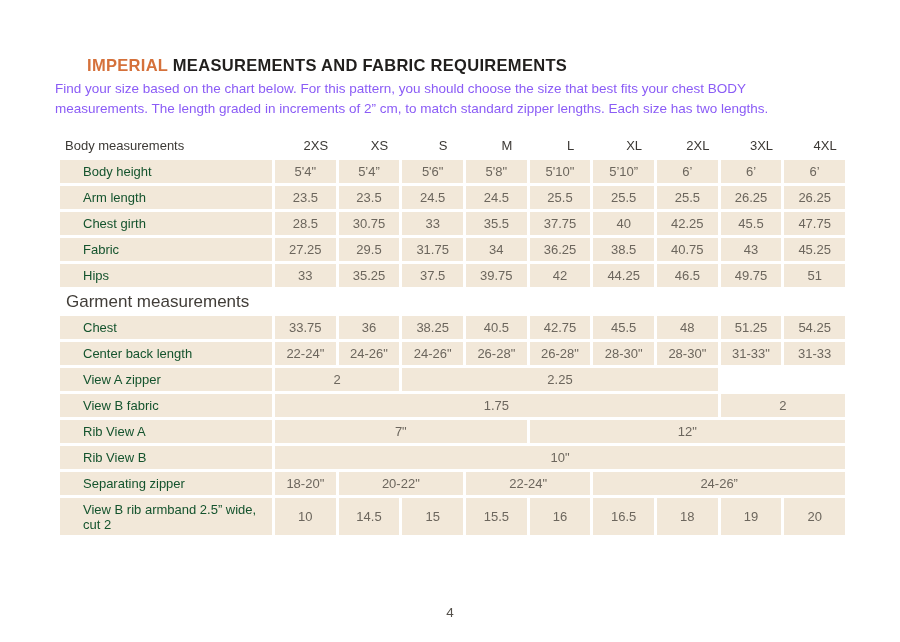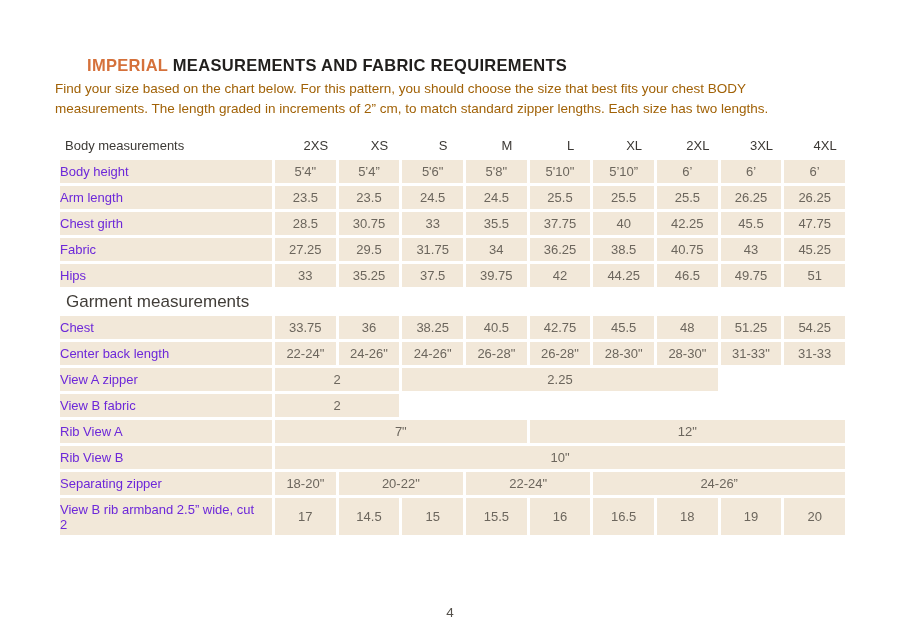--- a/index.html
+++ b/index.html
@@ -10,39 +10,39 @@
   }
   .title {
     position:absolute; left:55px; top:56px;
     font-size:16.5px; font-weight:bold; letter-spacing:.3px; color:#211f1d;
     white-space:nowrap;
     margin-left:32px;
   }
   .title .accent { color:#d5713b; }
   .intro {
     position:absolute; left:55px; top:79px;
-    font-size:13.5px; line-height:20px; color:#a16207;
+    font-size:13.5px; line-height:20px; color:#8b5cf6;
     white-space:nowrap;
   }
   .size-table { position:absolute; left:60px; top:135px; width:785px; }
   .trow {
     display:grid;
     grid-template-columns:212px repeat(9, 1fr);
     column-gap:3px;
     margin-bottom:3px;
   }
   .trow.head { margin-bottom:5px;gap:24px; }
   .cell {
     background:#f2e8d9; height:23px;
     display:flex; align-items:center; justify-content:center;
     font-size:13px; color:#6c665d;
   }
   .cell.label {
-    justify-content:flex-start; padding-left:0;
-    color:#6d28d9; line-height:15px;
+    justify-content:flex-start; padding-left:23px;
+    color:#14532d; line-height:15px;
   }
   .head .cell { background:#ffffff; color:#3b3834; height:20px; }
   .head .cell.label { padding-left:5px; color:#3c3935; }
   .section-row {
     height:23px; margin-bottom:3px;
     display:flex; align-items:center;
     padding-left:6px; font-size:17px; color:#413d38;
     background:#ffffff;
   }
   .tall .cell { height:37px; }
@@ -165,41 +165,42 @@
       <div class="cell">31-33"</div>
       <div class="cell">31-33</div>
     </div>
     <div class="trow">
       <div class="cell label">View A zipper</div>
       <div class="cell span-2">2</div>
       <div class="cell span-5">2.25</div>
     </div>
     <div class="trow">
       <div class="cell label">View B fabric</div>
+      <div class="cell span-7">1.75</div>
       <div class="cell span-2">2</div>
     </div>
     <div class="trow">
       <div class="cell label">Rib View A</div>
       <div class="cell span-4">7"</div>
       <div class="cell span-5">12"</div>
     </div>
     <div class="trow">
       <div class="cell label">Rib View B</div>
       <div class="cell span-9">10"</div>
     </div>
     <div class="trow">
       <div class="cell label">Separating zipper</div>
       <div class="cell">18-20"</div>
       <div class="cell span-2">20-22"</div>
       <div class="cell span-2">22-24"</div>
       <div class="cell span-4">24-26”</div>
     </div>
     <div class="trow tall">
       <div class="cell label">View B rib armband 2.5”  wide, cut 2</div>
-      <div class="cell">17</div>
+      <div class="cell">10</div>
       <div class="cell">14.5</div>
       <div class="cell">15</div>
       <div class="cell">15.5</div>
       <div class="cell">16</div>
       <div class="cell">16.5</div>
       <div class="cell">18</div>
       <div class="cell">19</div>
       <div class="cell">20</div>
     </div>
   </div>

